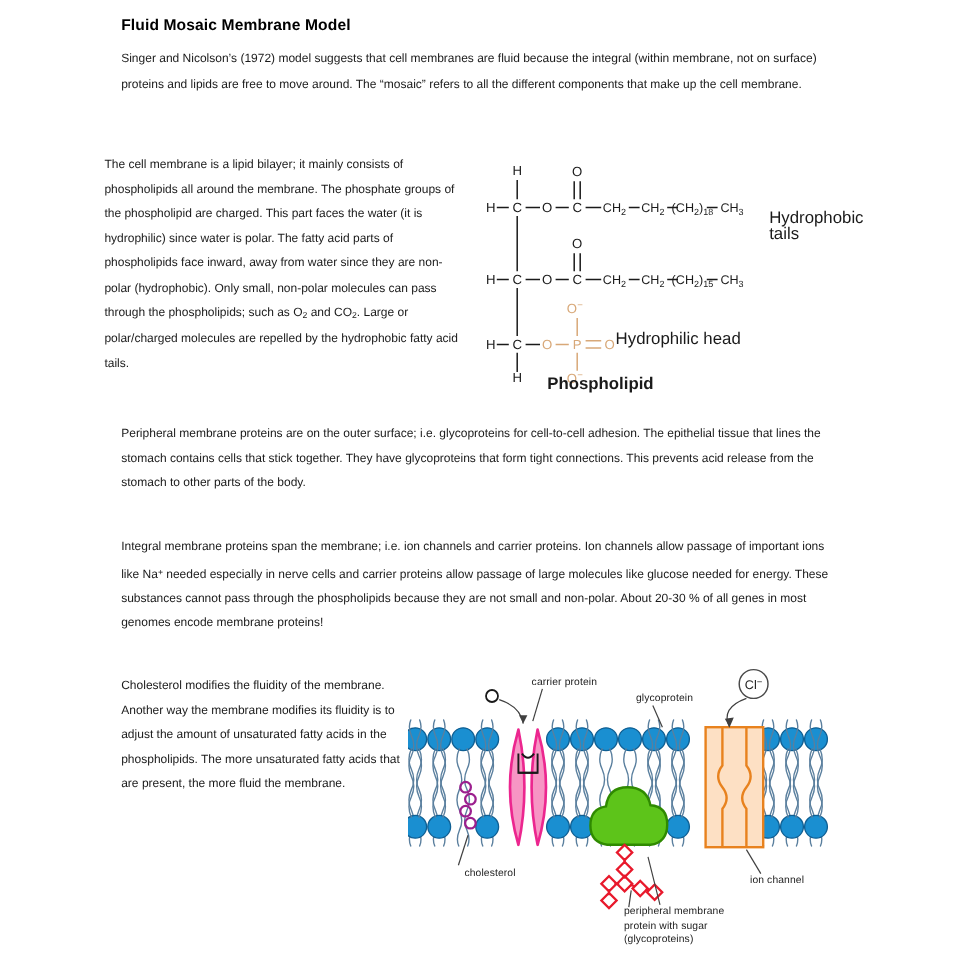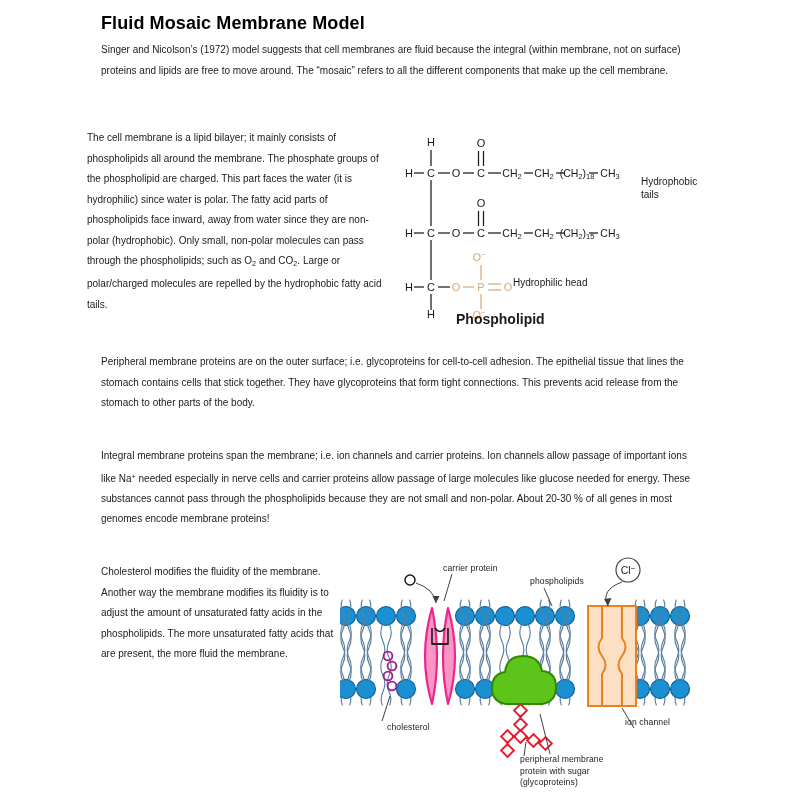--- a/index.html
+++ b/index.html
@@ -18,21 +18,21 @@
   }
   .page {
     position: absolute;
     left: 0; top: 0;
     width: 800px; height: 800px;
   }
   .doc-title {
     position: absolute;
     left: 101px;
     top: 13px;
-    font-size: 18px;
+    font-size: 13px;
     font-weight: bold;
     letter-spacing: 0.1px;
   }
   p.para {
     position: absolute;
     margin: 0;
     font-size: 10px;
     line-height: 20.5px;
     text-align: left;
     color: #1a1a1a;
@@ -50,21 +50,21 @@
   #chem-figure {
     position: absolute;
     left: 405px;
     top: 128px;
     width: 300px;
     height: 205px;
   }
   #chem-figure svg { display:block; }
   .chem-label {
     position: absolute;
-    font-size: 10px;
+    font-size: 14px;
     color: #1a1a1a;
     line-height: 13px;
   }
   #lbl-hydrophobic { left: 236px; top: 47px; width: 70px; }
   #lbl-hydrophilic { left: 108px; top: 148px; }
   #lbl-phospholipid{ left: 51px; top: 185px; font-size: 14px; font-weight: bold; }
 
   
   #membrane-figure {
     position: absolute;
@@ -77,21 +77,21 @@
   .mem-label {
     position: absolute;
     font-size: 8.6px;
     color: #1a1a1a;
     line-height: 11.5px;
     letter-spacing: 0.1px;
   }
   #ml-carrier  { left: 103px; top: 7px; }
   #ml-phos     { left: 190px; top: 20px; }
   #ml-chol     { left: 27px; top: 166px; margin-left: 20px; }
-  #ml-ionch    { left: 285px; top: 161px; }
+  #ml-ionch    { left: 285px; top: 172px; }
   #ml-glyco    { left: 180px; top: 198px; width: 110px; }
 </style>
 </head>
 <body>
 
 <div class="page">
 
   <div class="doc-title">Fluid Mosaic Membrane Model</div>
 
   <p class="para" id="para-intro">Singer and Nicolson’s (1972) model suggests that cell membranes are fluid because the integral (within membrane, not on surface) proteins and lipids are free to move around. The “mosaic” refers to all the different components that make up the cell membrane.</p>
@@ -297,21 +297,21 @@
         <line x1="50" y1="140" x2="42" y2="165"></line>
 
         <line x1="282" y1="152" x2="294" y2="172"></line>
 
         <line x1="184" y1="200" x2="186" y2="186"></line>
         <line x1="210" y1="198" x2="200" y2="158"></line>
       </g>
     </svg>
 
     <div class="mem-label" id="ml-carrier">carrier protein</div>
-    <div class="mem-label" id="ml-phos">phospholipids</div>
+    <div class="mem-label" id="ml-phos">glycoprotein</div>
     <div class="mem-label" id="ml-chol">cholesterol</div>
     <div class="mem-label" id="ml-ionch">ion channel</div>
     <div class="mem-label" id="ml-glyco">
       <span>peripheral membrane</span><br>
       <span>protein with sugar</span><br>
       <span>(glycoproteins)</span>
     </div>
   </div>
 
 </div>

